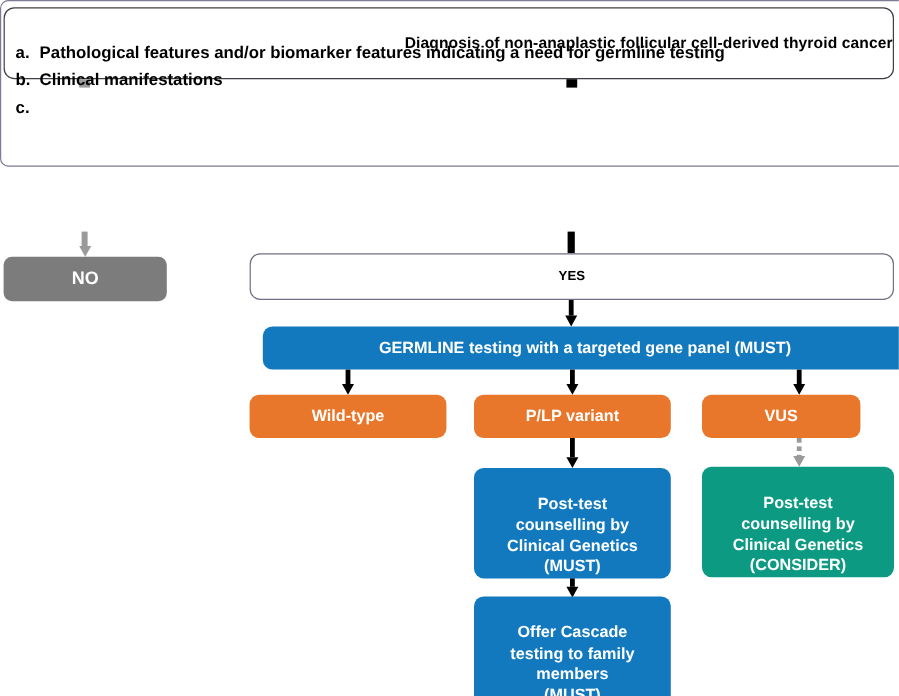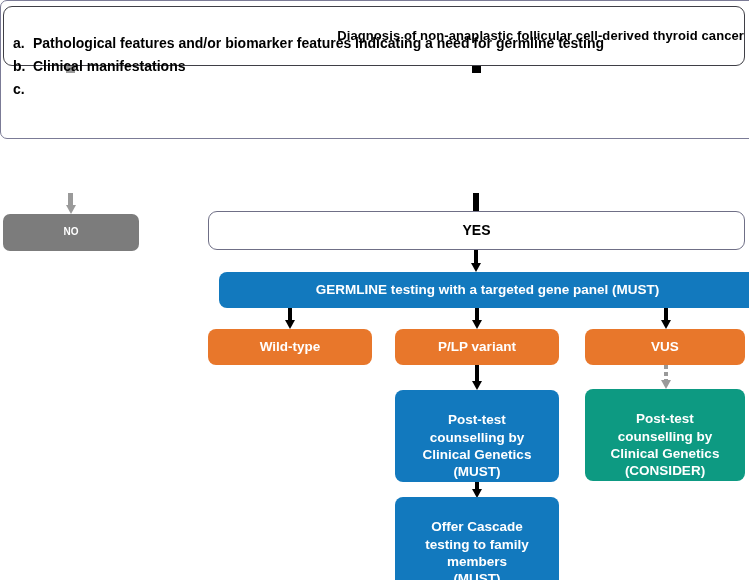--- a/index.html
+++ b/index.html
@@ -37,22 +37,22 @@
     display:block;padding:9px 10px 8px 10px;color:#000;
   }
   #node-criteria .q{font-size:14px;font-weight:bold;text-align:center;margin:2px 0 6px 0;}
   #node-criteria ol{list-style:none;margin:0;padding:0;}
   #node-criteria li{
     font-size:14px;font-weight:bold;text-align:left;
     padding-left:22px;position:relative;margin:0 0 5px 0;line-height:1.3;
   }
   #node-criteria li .mk{position:absolute;left:2px;top:0;}
 
-  #node-no .txt{font-size:10px;}
-  #node-yes .txt{font-size:14px;}
+  #node-no .txt{font-size:15px;}
+  #node-yes .txt{font-size:11px;}
   #node-germline .txt{font-size:13.5px;}
   .orange-lbl .txt{font-size:13.5px;}
   .stack .txt{font-size:13.5px;margin-top:20px;}
 
   
   .conn{position:absolute;}
   .conn .shaft{position:absolute;left:0;top:0;width:100%;}
   .conn .head{position:absolute;left:50%;bottom:0;transform:translateX(-50%);width:0;height:0;}
 
   .c-black .shaft{background:#000000;}
@@ -135,21 +135,21 @@
     <div class="shaft" style="left:3.5px;width:4px;height:12px;"></div>
     <div class="head"></div>
   </div>
 
   <div class="node box-orange orange-lbl" style="left:395px;top:329px;width:164px;height:36px;">
     <span class="txt">P/LP variant</span>
   </div>
   <div class="node box-orange orange-lbl" style="left:208px;top:329px;width:164px;height:36px;">
     <span class="txt">Wild-type</span>
   </div>
-  <div class="node box-orange orange-lbl" style="left:585px;top:329px;width:160px;height:36px;">
+  <div class="node box-orange orange-lbl" style="left:585px;top:329px;width:132px;height:36px;">
     <span class="txt">VUS</span>
   </div>
 
   <div class="conn c-black" style="left:471px;top:365px;width:11px;height:25px;">
     <div class="shaft" style="left:3.5px;width:4px;height:16px;"></div>
     <div class="head"></div>
   </div>
 
   <div class="conn c-dash" style="left:660px;top:365px;width:11px;height:24px;">
     <div class="shaft" style="left:3.5px;width:4px;height:15px;"></div>

